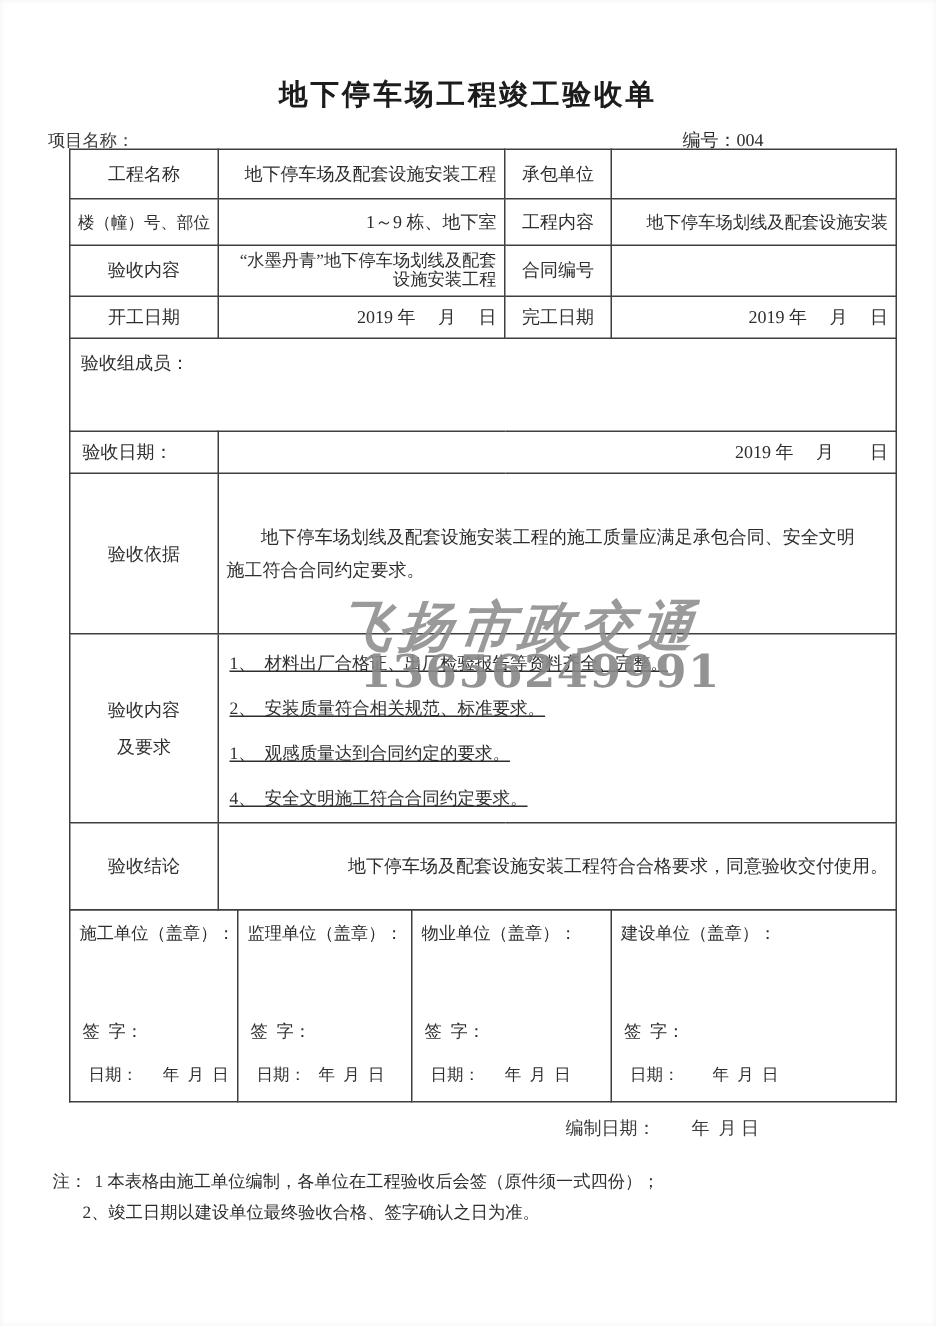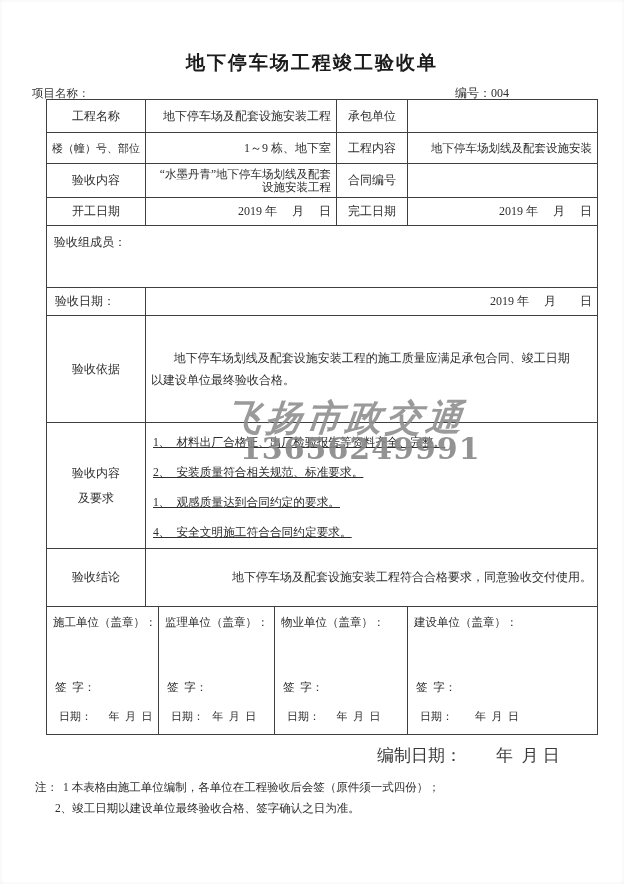--- a/index.html
+++ b/index.html
@@ -31,21 +31,21 @@
   .members{vertical-align:top;padding:8px 7px;}
   .para{text-indent:1.9em;line-height:22px;padding-right:14px;}
   .items{padding:4px 0 0 2px;text-decoration:underline;}
   .item{font-size:11.7px;margin:0 0 15px 0;white-space:pre;}
   .lab2l div{line-height:25px;}
   .sig-cell{vertical-align:top;padding:0;}
   .sig-inner{display:flex;flex-direction:column;height:126px;padding:8px 4px 9px 6px;box-sizing:border-box;}
   .sig-unit{font-size:11.5px;white-space:pre;}
   .sig-sign{margin-top:auto;font-size:11.5px;white-space:pre;padding-left:2px;}
   .sig-date{margin-top:14px;font-size:11px;white-space:pre;padding-left:6px;}
-  .prepared{position:absolute;top:744px;left:377px;font-size:17px;white-space:pre;color:#3a3a3a;}
+  .prepared{position:absolute;top:744px;left:377px;font-size:12px;white-space:pre;color:#3a3a3a;}
   .note-label{position:absolute;top:780px;left:35px;font-size:11.5px;}
   .note-1{position:absolute;top:780px;left:63px;font-size:11.5px;}
   .note-2{position:absolute;top:801px;left:55px;font-size:11.5px;}
   .wm{position:absolute;pointer-events:none;z-index:5;}
   .wm-text{
     top:394px;left:226px;font-size:36px;font-weight:bold;font-style:italic;
     color:#8d8d8d;letter-spacing:4px;opacity:.88;
     font-family:"DejaVu Serif","Liberation Serif",serif;transform:skewX(-6deg);
   }
   .wm-phone{
@@ -99,21 +99,21 @@
       <tr style="height:62px">
         <td class="members" colspan="4">验收组成员：</td>
       </tr>
       <tr style="height:28px">
         <td class="lab left">验收日期：</td>
         <td class="val pre" colspan="3">2019 年　 月　　日</td>
       </tr>
       <tr style="height:107px">
         <td class="lab">验收依据</td>
         <td colspan="3">
-          <div class="para">地下停车场划线及配套设施安装工程的施工质量应满足承包合同、竣工日期以建设单位最终验收合格。</div>
+          <div class="para">地下停车场划线及配套设施安装工程的施工质量应满足承包合同、安全文明施工符合合同约定要求。</div>
         </td>
       </tr>
       <tr style="height:126px">
         <td class="lab lab2l">
           <div>验收内容</div>
           <div>及要求</div>
         </td>
         <td colspan="3">
           <div class="items">
             <div class="item">1、  材料出厂合格证、出厂检验报告等资料齐全、完整。</div>

